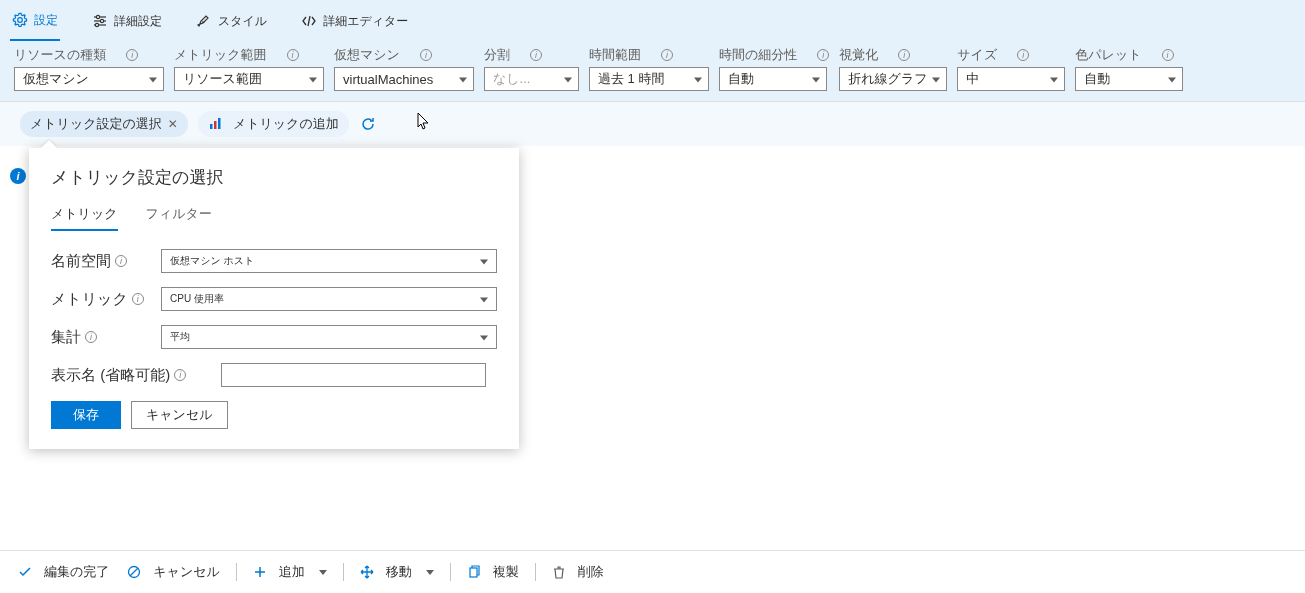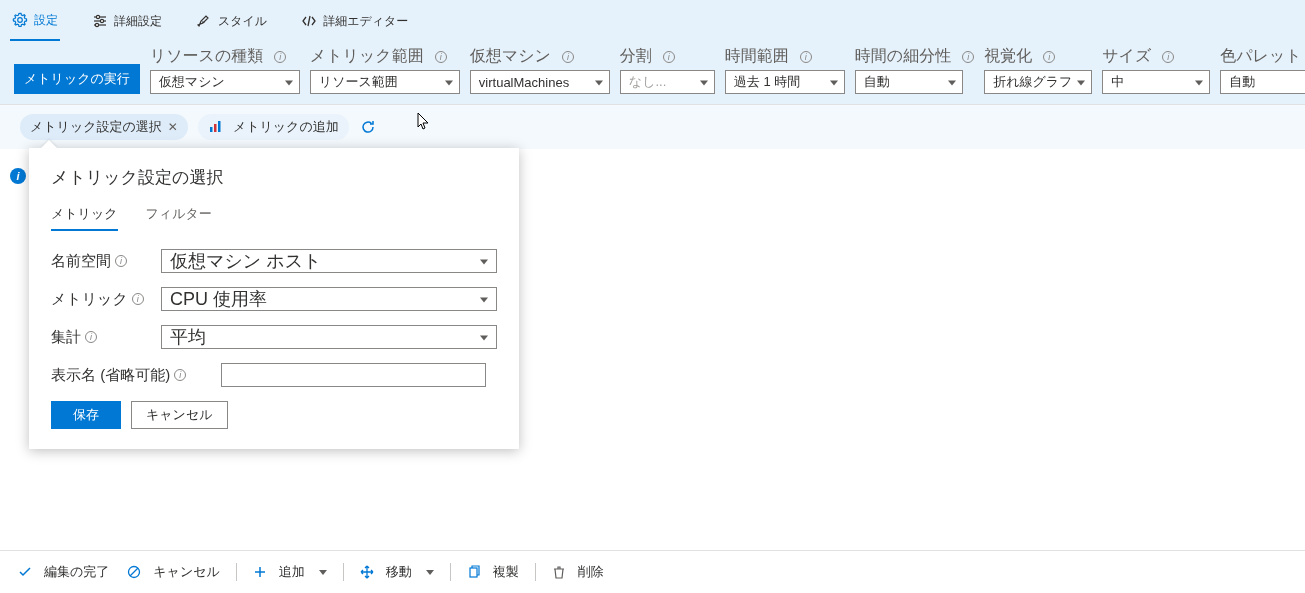--- a/index.html
+++ b/index.html
@@ -59,25 +59,25 @@
   cursor: pointer;
   white-space: nowrap;
   align-self: flex-end;
 }
 .param-col {
   display: flex;
   flex-direction: column;
   gap: 3px;
 }
 .param-label {
-  font-size: 16px;
+  font-size: 13px;
   color: #605e5c;
   display: flex;
   align-items: center;
-  gap: 11px;
+  gap: 20px;
   white-space: nowrap;
 }
 .info-dot {
   display: inline-flex;
   align-items: center;
   justify-content: center;
   width: 12px;
   height: 12px;
   border: 1px solid #8a8886;
   border-radius: 50%;
@@ -228,21 +228,21 @@
   align-items: center;
   gap: 4px;
   white-space: nowrap;
 }
 .form-label.wide { width: 160px; }
 .form-dd {
   flex: 1;
   border: 1px solid #8a8886;
   height: 24px;
   padding: 0 20px 0 8px;
-  font-size: 18px;
+  font-size: 10px;
   color: #323130;
   background: #fff;
   display: flex;
   align-items: center;
   position: relative;
   cursor: pointer;
 }
 .form-dd::after {
   content: "";
   position: absolute;
@@ -357,21 +357,20 @@
       <span class="icon">
         <svg width="16" height="16" viewBox="0 0 16 16">
             <path fill="none" stroke="currentColor" stroke-width="1.3" d="M5 4L2 8l3 4M11 4l3 4-3 4M9 3l-2 10"></path>
           </svg>
       </span>
       <span>詳細エディター</span>
     </div>
   </div>
 
   <div class="params-bar">
-    <button class="run-btn">メトリックの実行</button>
 
     <div class="param-col">
       <div class="param-label">
         <span>リソースの種類</span>
         <span class="info-dot"></span>
       </div>
       <div class="dropdown w-150">仮想マシン</div>
     </div>
 
     <div class="param-col">

